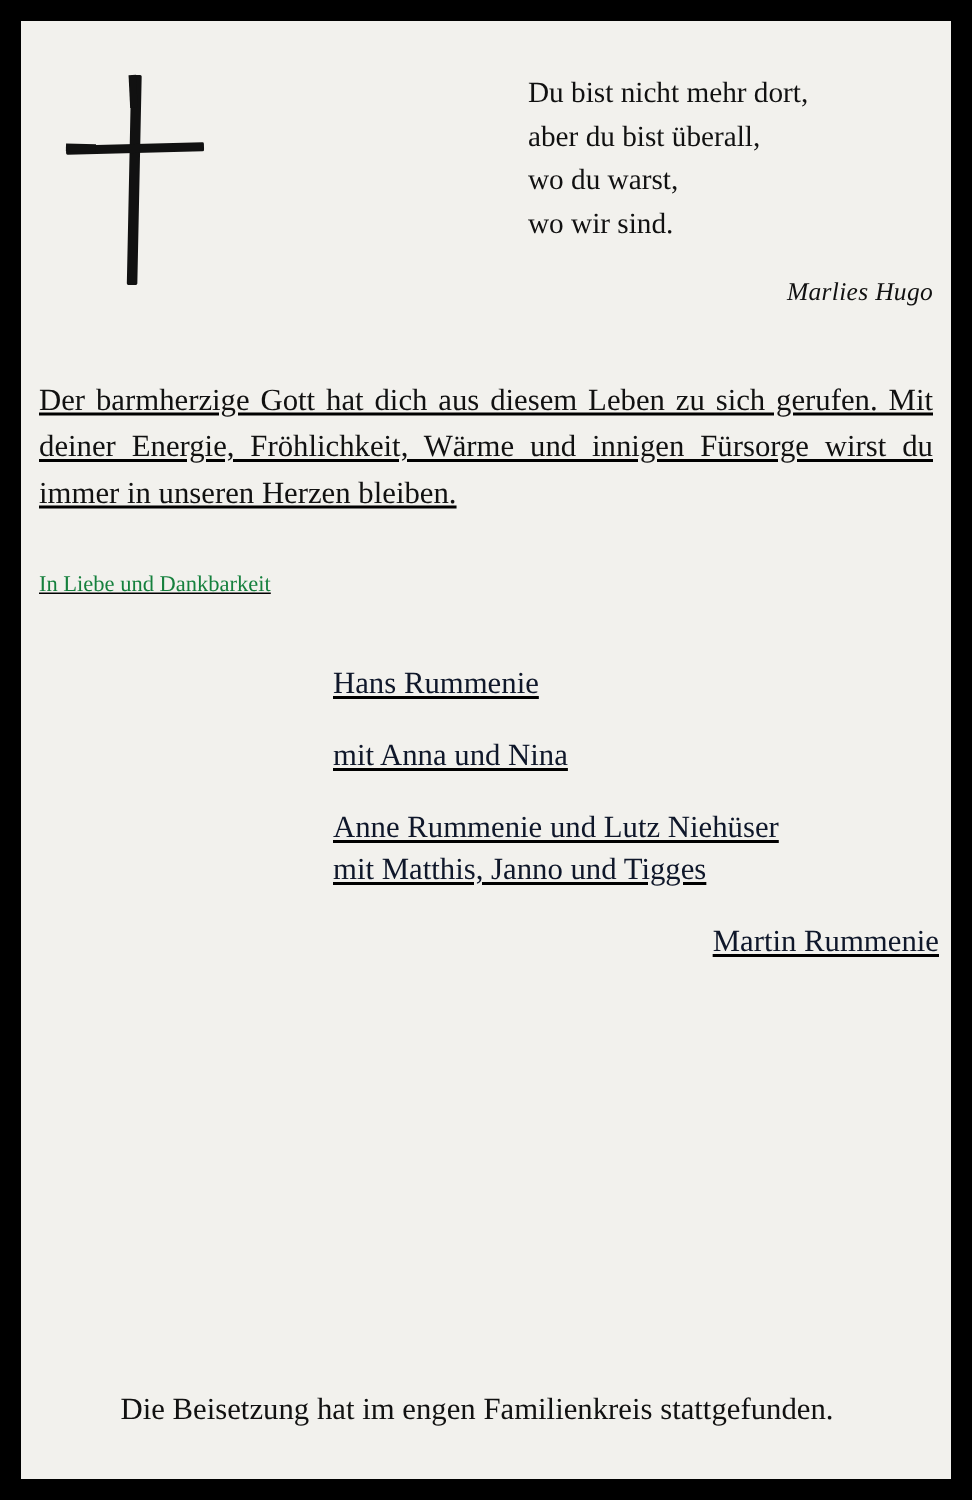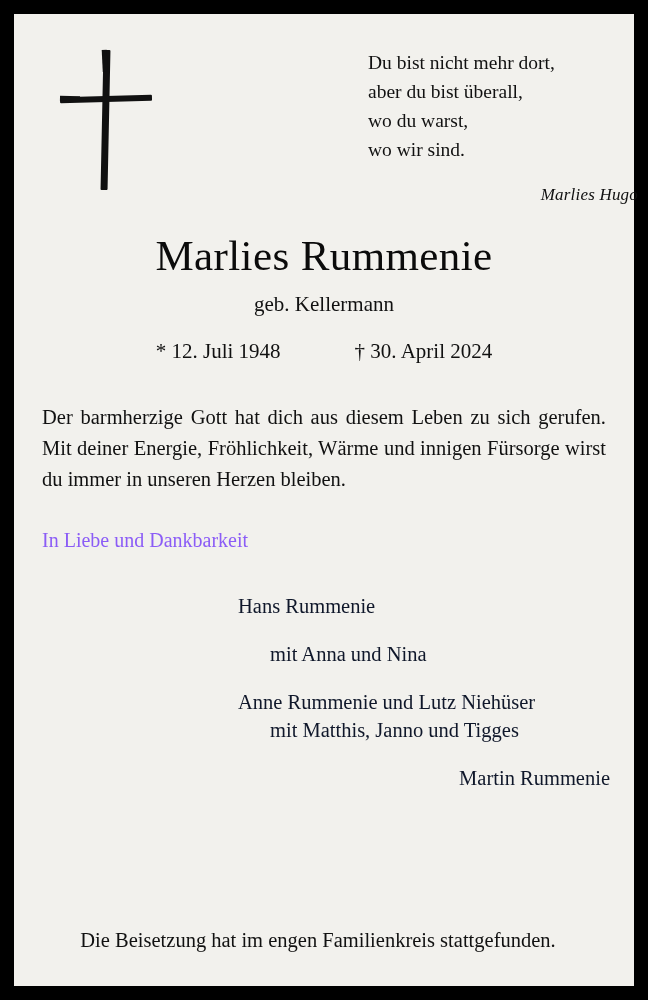--- a/index.html
+++ b/index.html
@@ -19,22 +19,23 @@
     top: 14px;
     width: 620px;
     height: 972px;
     background: #f2f1ed;
     box-sizing: border-box;
   }
   .inner {
     position: relative;
     width: 100%;
     height: 100%;
-    padding: 0 24px;
+    padding: 0 8px;
     box-sizing: border-box;
+    text-decoration: underline;
   }
 
   
   .top-area {
     position: relative;
     height: 200px;
   }
   .cross {
     position: absolute;
     left: 22px;
@@ -132,37 +133,37 @@
     margin-top: 38px;
     font-size: 20.5px;
     line-height: 31px;
     color: #111;
     text-align: justify;
     text-justify: inter-word;
     padding: 0 4px;
   }
   .in-love {
     margin-top: 30px;
-    font-size: 20px;
+    font-size: 15px;
     line-height: 31px;
-    color: #8b5cf6;
+    color: #15803d;
     padding: 0 4px;
   }
 
   
   .family {
     margin-top: 36px;
     padding-left: 200px;
     font-size: 20.5px;
     line-height: 28px;
     color: #0f172a;
   }
   .family-group { margin-bottom: 20px; }
   .family-group:last-child { margin-bottom: 0; text-align: right; }
-  .family-sub { display: block; margin-left: 32px; }
+  .family-sub { display: block; }
 
   
   .footer {
     position: absolute;
     left: 0;
     right: 12px;
     bottom: 34px;
     text-align: center;
     font-size: 20.5px;
     color: #111;
@@ -184,28 +185,20 @@
       <div class="quote">
         <div class="quote-line">Du bist nicht mehr dort,</div>
         <div class="quote-line">aber du bist überall,</div>
         <div class="quote-line">wo du warst,</div>
         <div class="quote-line">wo wir sind.</div>
         <div class="quote-author">Marlies Hugo</div>
       </div>
 
     </div>
 
-    <div class="name-block">
-      <div class="name">Marlies Rummenie</div>
-      <div class="maiden">geb. Kellermann</div>
-      <div class="dates">
-        <span class="date-item">* 12. Juli 1948</span>
-        <span class="date-item">† 30. April 2024</span>
-      </div>
-    </div>
 
     <div class="body-text">Der barmherzige Gott hat dich aus diesem Leben zu sich gerufen. Mit deiner Energie, Fröhlichkeit, Wärme und innigen Fürsorge wirst du immer in unseren Herzen bleiben.</div>
 
     <div class="in-love">In Liebe und Dankbarkeit</div>
 
     <div class="family">
       <div class="family-group">
         <span>Hans Rummenie</span>
       </div>
       <div class="family-group">

